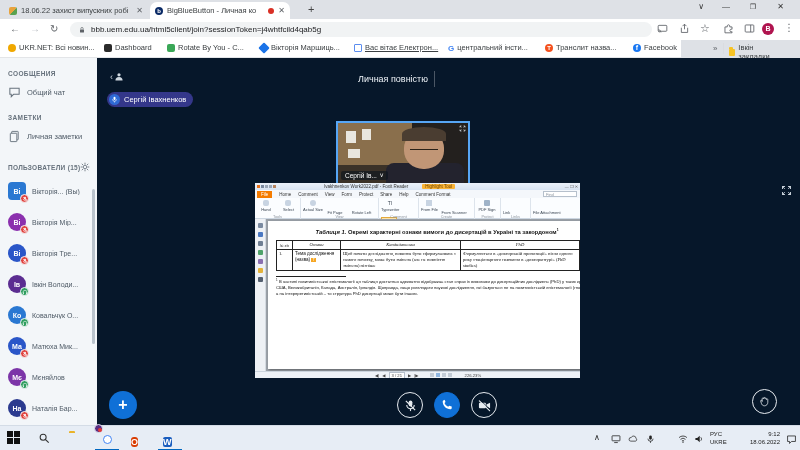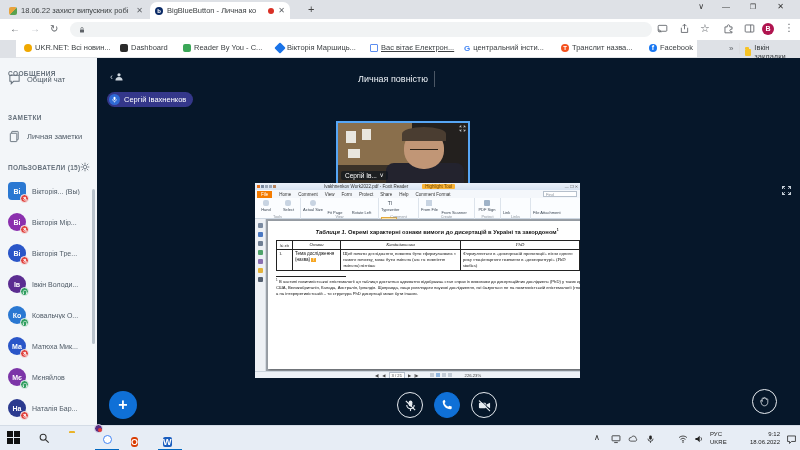--- a/index.html
+++ b/index.html
@@ -17,21 +17,21 @@
   .recdot{width:6px;height:6px;border-radius:50%;background:#d93025;flex:none;}
   .tab-close{font-size:8px;color:#5f6368;flex:none;}
   .newtab{position:absolute;left:308px;top:3px;font-size:11px;color:#444;}
   .winctl{position:absolute;top:2px;font-size:8px;color:#333;}
   .toolbar{position:absolute;left:0;top:19px;width:800px;height:21px;background:#fff;}
   .navbtn{position:absolute;top:4px;font-size:10px;color:#5f6368;}
   .addressbar{position:absolute;left:70px;top:3px;width:582px;height:15px;border-radius:8px;background:#f1f3f4;display:flex;align-items:center;padding:0 8px;gap:5px;}
   .url{font-size:8px;color:#202124;white-space:nowrap;}
   .tbicon{position:absolute;top:4px;color:#5f6368;}
   .avatar-btn{position:absolute;left:762px;top:4px;width:12px;height:12px;border-radius:50%;background:#b0144f;color:#fff;font-size:7px;font-weight:bold;text-align:center;line-height:12px;}
-  .bookmarks{position:absolute;left:0;top:40px;width:681px;height:18px;background:#fff;border-bottom:1px solid #e3e5e8;margin-left:16px;}
+  .bookmarks{position:absolute;left:0;top:40px;width:681px;height:18px;background:#fff;border-bottom:1px solid #e3e5e8;}
   .bm{position:absolute;top:3px;display:flex;align-items:center;gap:3px;font-size:7.5px;color:#3c4043;}
   .bm-ic{width:8px;height:8px;border-radius:50%;flex:none;}
   .bm-g{font-size:8px;font-weight:bold;color:#4285f4;width:auto;border-radius:0;}
   .bm-t{color:#fff;background:#f4511e;font-size:6px;font-weight:bold;text-align:center;line-height:8px;}
   .bm-fb{color:#fff;background:#1877f2;font-size:7px;font-weight:bold;text-align:center;line-height:8px;}
   .bm-folder{width:9px;height:7px;background:#f7c325;border-radius:1px;position:relative;}
   .bm-folder:before{content:"";position:absolute;left:0;top:-2px;width:4px;height:2px;background:#f7c325;border-radius:1px 1px 0 0;}
   .bm-chev{position:absolute;left:713px;top:4px;font-size:8px;color:#5f6368;}
   .bm-div{position:absolute;left:723px;top:3px;width:1px;height:11px;background:#dadce0;}
   
@@ -267,20 +267,21 @@
   </div>
 
   <div class="toolbar">
     <div class="navbtn" style="left:10px;">←</div>
     <div class="navbtn" style="left:30px;color:#b8bcc1;">→</div>
     <div class="navbtn" style="left:50px;">↻</div>
     <div class="addressbar">
       <svg width="8" height="8" style="color:#5f6368">
           <use href="#s-lock" width="8" height="8"></use>
         </svg>
+      <span class="url">bbb.uem.edu.ua/html5client/join?sessionToken=j4whtfcild4qab5g</span>
     </div>
     <div class="tbicon" style="left:657px;">
         <svg width="11" height="11">
           <use href="#s-cast" width="11" height="11"></use>
         </svg>
       </div>
     <div class="tbicon" style="left:679px;">
         <svg width="11" height="11">
           <use href="#s-share" width="11" height="11"></use>
         </svg>
@@ -304,21 +305,21 @@
     <div class="bm" style="left:8px;">
         <span class="bm-ic" style="background:#f0a800;"></span>
         <span>UKR.NET: Всі новин...</span>
       </div>
     <div class="bm" style="left:104px;">
         <span class="bm-ic" style="background:#2b2b2b;border-radius:2px;"></span>
         <span>Dashboard</span>
       </div>
     <div class="bm" style="left:167px;">
         <span class="bm-ic" style="background:#3aa757;border-radius:2px;"></span>
-        <span>Reader By You - C...</span>
+        <span>Rotate By You - C...</span>
       </div>
     <div class="bm" style="left:260px;">
         <span class="bm-ic" style="background:#1a73e8;transform:rotate(45deg);border-radius:1px;"></span>
         <span>Вікторія Маршиць...</span>
       </div>
     <div class="bm" style="left:354px;text-decoration:underline;">
         <span class="bm-ic" style="background:#fff;border:1px solid #5b8def;border-radius:1px;"></span>
         <span>Вас вітає Електрон...</span>
       </div>
     <div class="bm" style="left:448px;">
@@ -338,21 +339,21 @@
     <div class="bm" style="left:729px;">
         <span class="bm-folder"></span>
         <span>Івкін закладки</span>
       </div>
   </div>
 
   <div class="bbb">
 
     <div class="sidebar">
       <div class="sec-h" style="top:12px;">СООБЩЕНИЯ</div>
-      <div class="srow" style="top:15px;justify-content:center;">
+      <div class="srow" style="top:28px;justify-content:center;">
         <span class="ic">
             <svg width="13" height="13">
               <use href="#s-chat" width="13" height="13"></use>
             </svg>
           </span>
         <span>Общий чат</span>
       </div>
       <div class="sec-h" style="top:56px;">ЗАМЕТКИ</div>
       <div class="srow" style="top:72px;">
         <span class="ic">

